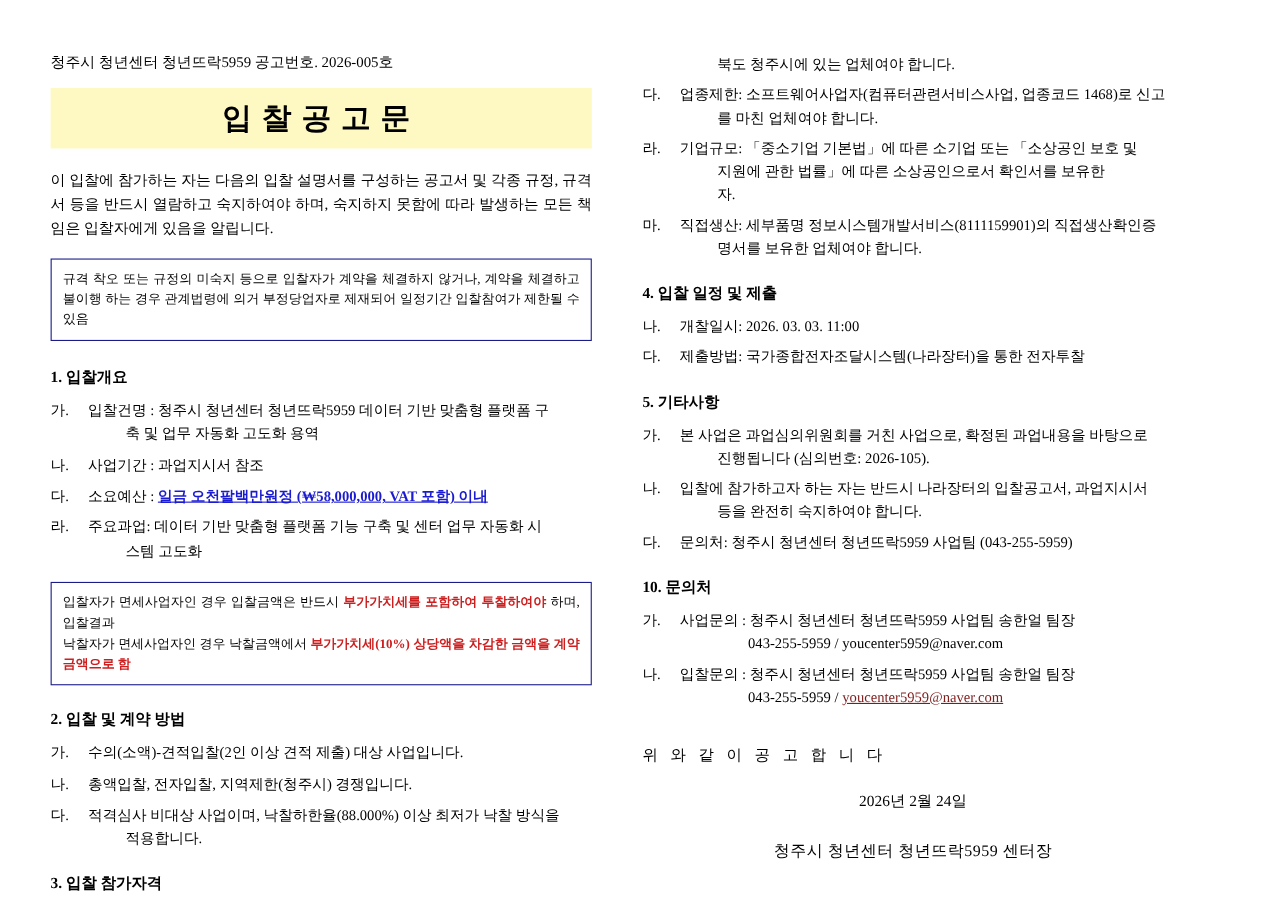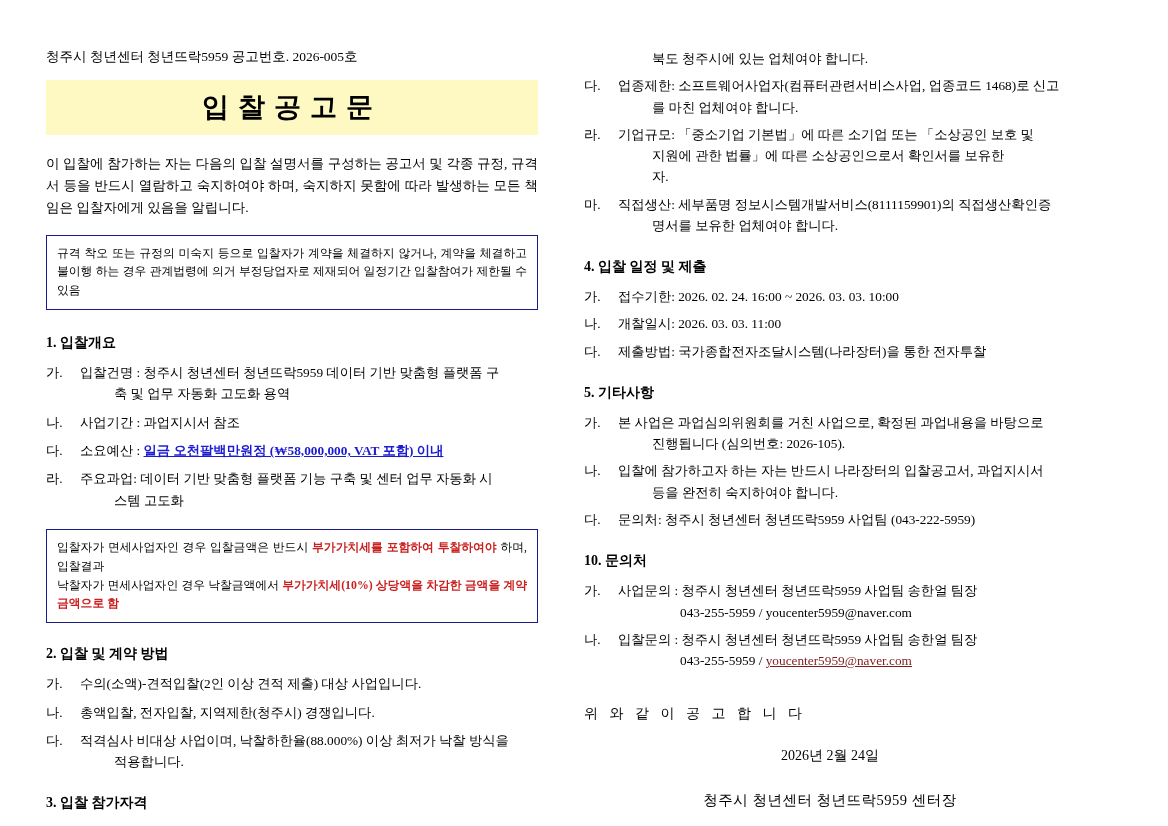--- a/index.html
+++ b/index.html
@@ -214,42 +214,39 @@
       </li>
       <li>
         <span class="mk">마.</span><span>직접생산: 세부품명 정보시스템개발서비스(8111159901)의 직접생산확인증</span>
         <span class="sub-line">명서를 보유한 업체여야 합니다.</span>
       </li>
     </ul>
 
     <div class="sec-h gap">4. 입찰 일정 및 제출</div>
     <ul class="items">
       <li>
-        <span class="mk">가.</span><span>접수기한: 2026. 02. 24. 16:00 ~ 2026. 03. 03. 10:00</span>
-      </li>
-      <li>
         <span class="mk">나.</span><span>개찰일시: 2026. 03. 03. 11:00</span>
       </li>
       <li>
         <span class="mk">다.</span><span>제출방법: 국가종합전자조달시스템(나라장터)을 통한 전자투찰</span>
       </li>
     </ul>
 
     <div class="sec-h gap">5. 기타사항</div>
     <ul class="items">
       <li>
         <span class="mk">가.</span><span>본 사업은 과업심의위원회를 거친 사업으로, 확정된 과업내용을 바탕으로</span>
         <span class="sub-line">진행됩니다 (심의번호: 2026-105).</span>
       </li>
       <li>
         <span class="mk">나.</span><span>입찰에 참가하고자 하는 자는 반드시 나라장터의 입찰공고서, 과업지시서</span>
         <span class="sub-line">등을 완전히 숙지하여야 합니다.</span>
       </li>
       <li>
-        <span class="mk">다.</span><span>문의처: 청주시 청년센터 청년뜨락5959 사업팀 (043-222-5959)</span>
+        <span class="mk">다.</span><span>문의처: 청주시 청년센터 청년뜨락5959 사업팀 (043-255-5959)</span>
       </li>
     </ul>
 
     <div class="sec-h gap">10. 문의처</div>
     <ul class="items">
       <li>
         <span class="mk">가.</span><span>사업문의 : 청주시 청년센터 청년뜨락5959 사업팀 송한얼 팀장</span>
         <span class="sub-line" style="padding-left:62px;">043-255-5959 / youcenter5959@naver.com</span>
       </li>
       <li>

